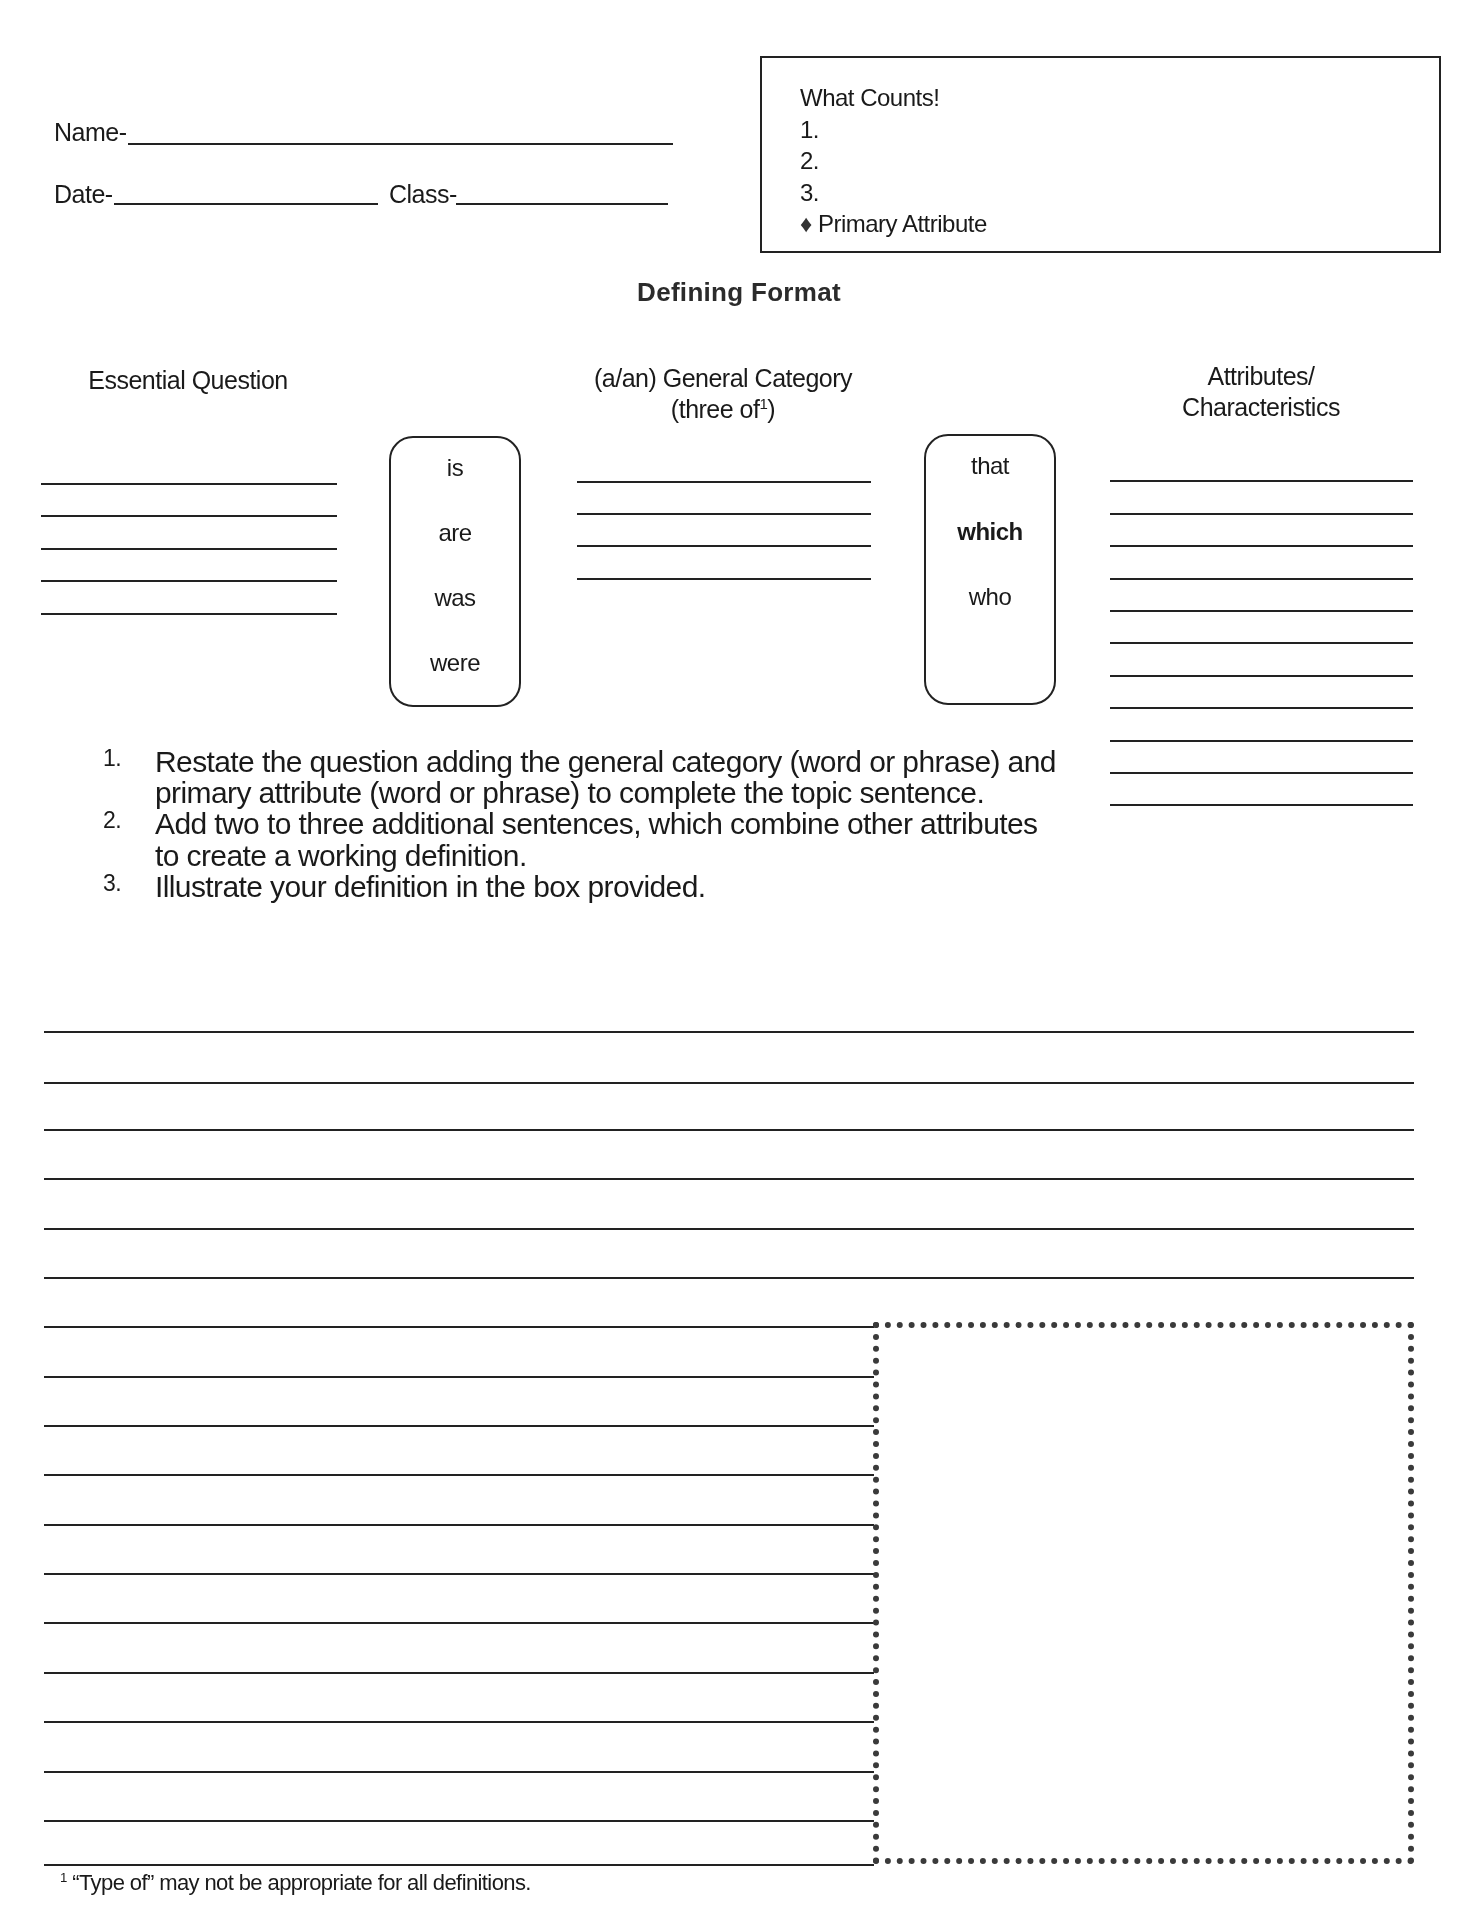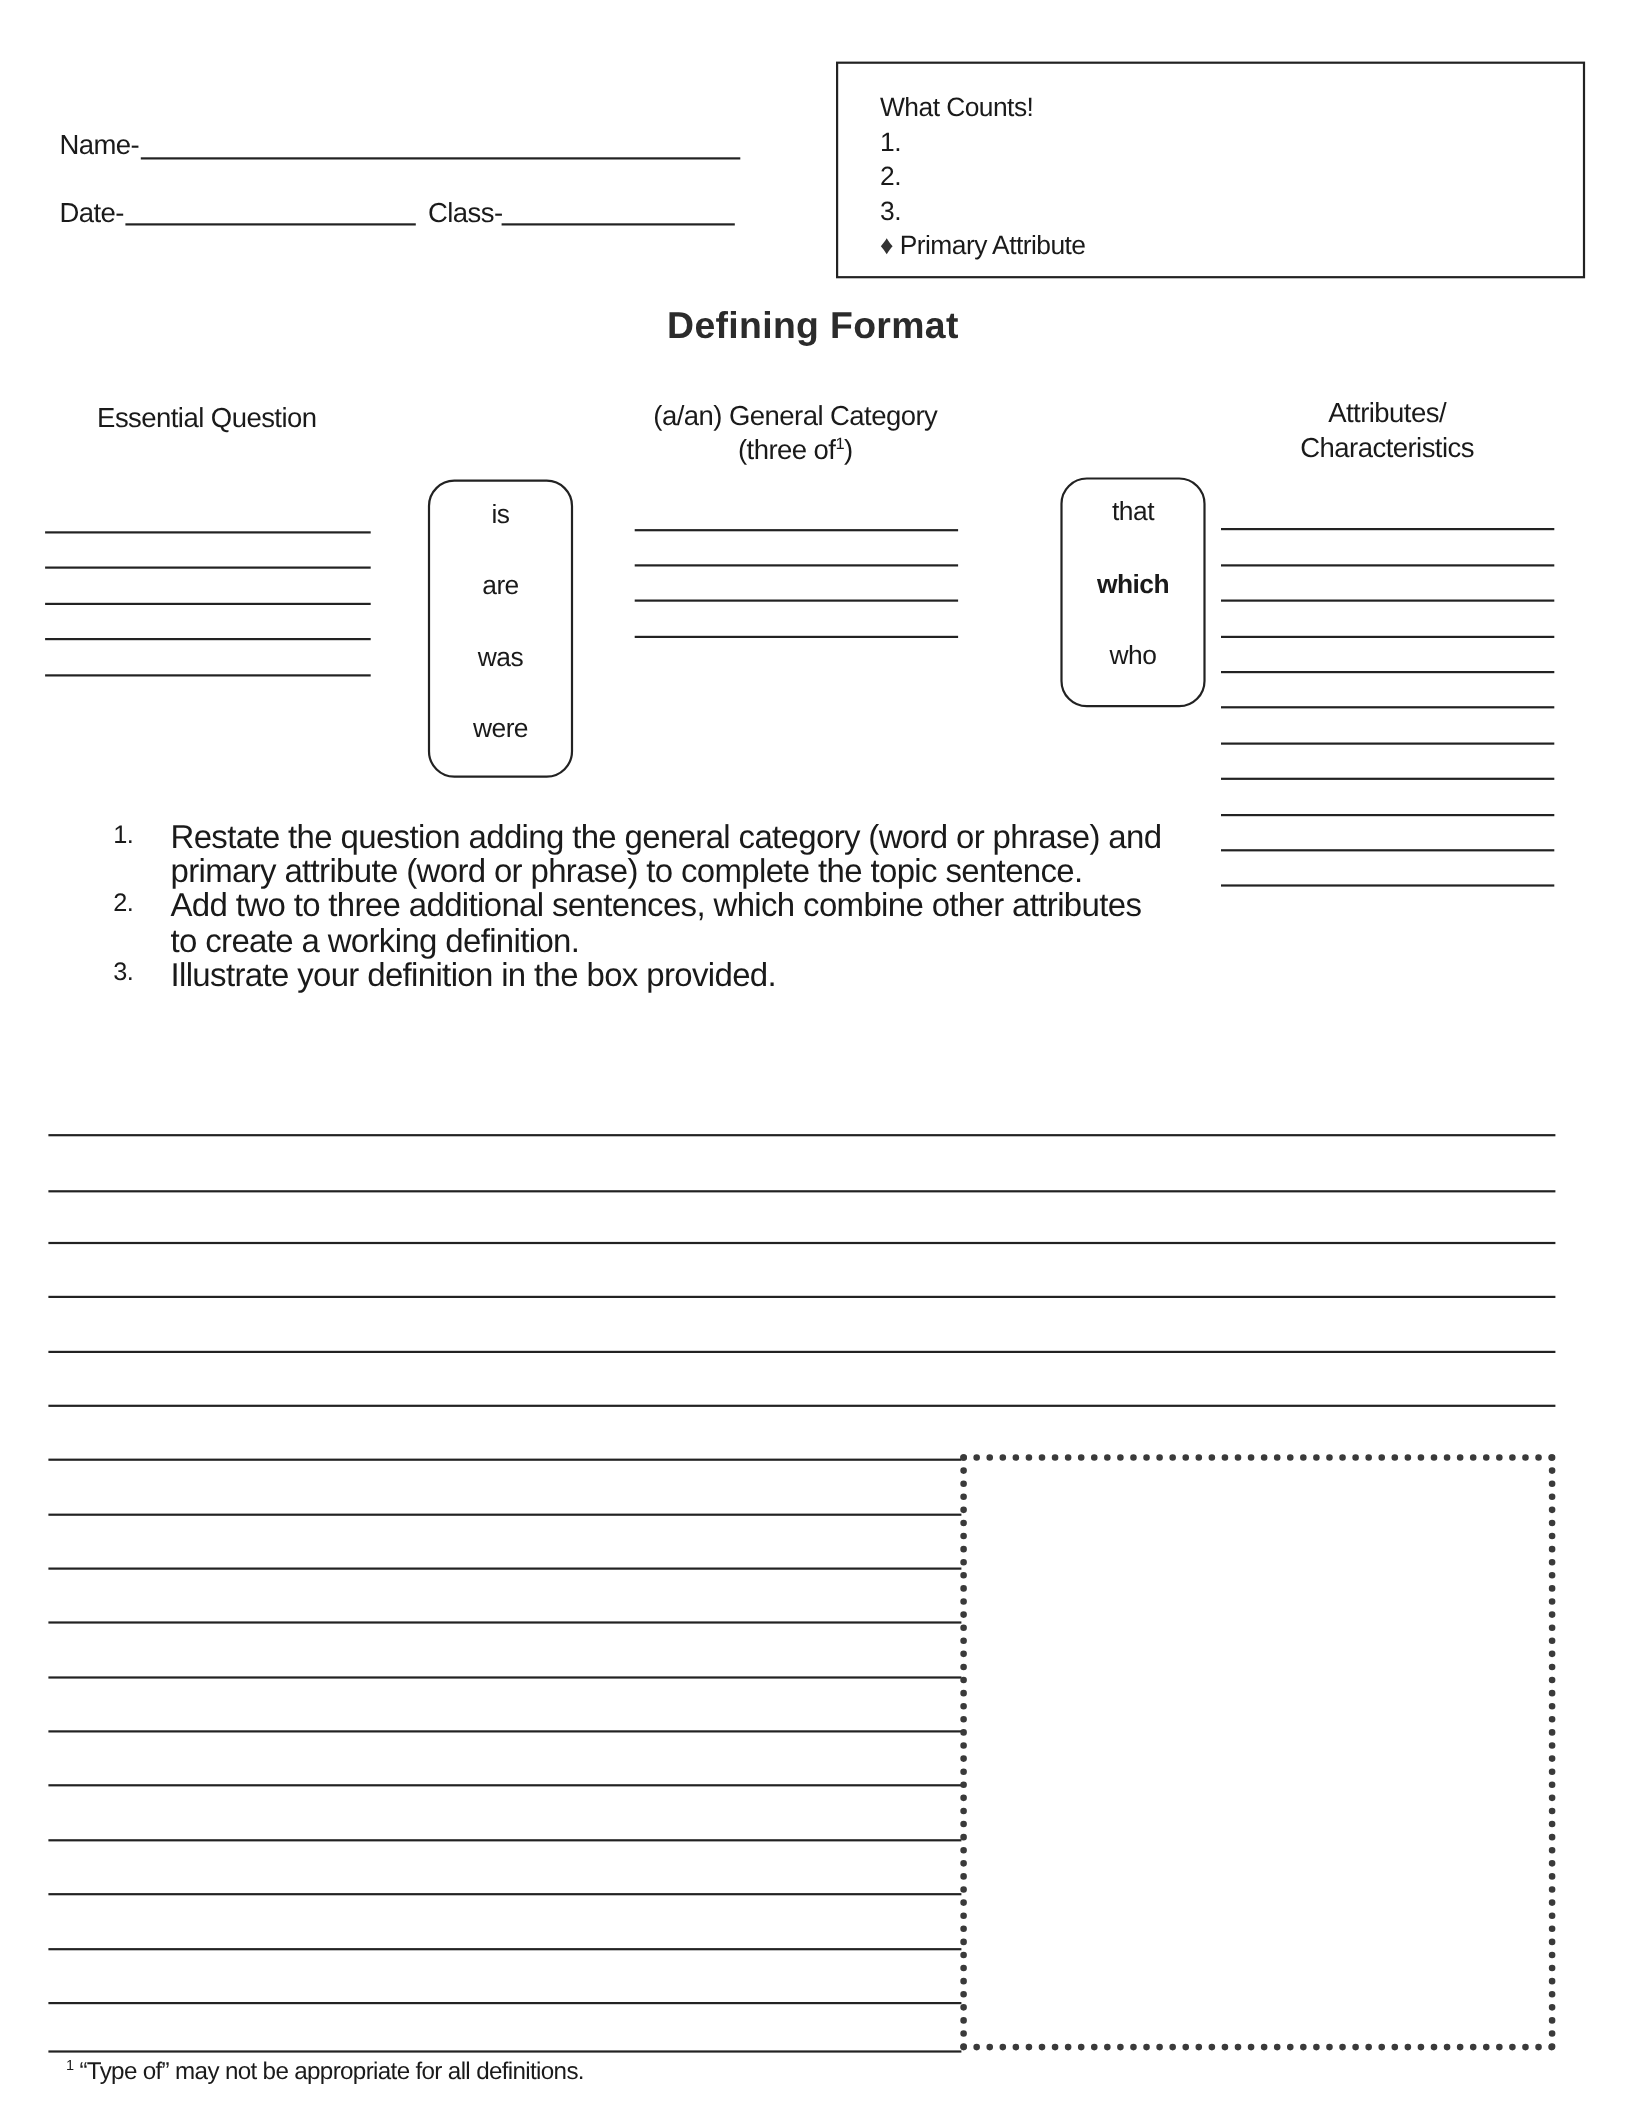--- a/index.html
+++ b/index.html
@@ -5,21 +5,21 @@
   html, body { margin:0; padding:0; }
   body {
     width:1478px; height:1926px; position:relative; overflow:hidden;
     background:#ffffff; color:#1a1a1a;
     font-family:"Liberation Sans", sans-serif;
   }
   .abs { position:absolute; }
   .lbl { font-size:25px; letter-spacing:-0.5px; white-space:nowrap; }
   .hline { position:absolute; height:0; border-top:2px solid #222; }
   .ctr { transform:translateX(-50%); text-align:center; white-space:nowrap; }
-  #title { font-size:34px; font-weight:bold; color:#2b2b2b; letter-spacing:0.3px; }
+  #title { font-size:26px; font-weight:bold; color:#2b2b2b; letter-spacing:0.3px; }
   .bubble { position:absolute; border:2px solid #222; border-radius:24px; box-sizing:border-box;padding-left:28px; }
   .bword { position:absolute; left:0; right:0; text-align:center; font-size:24px; letter-spacing:-0.5px; }
   .wc-box { position:absolute; border:2px solid #222; box-sizing:border-box; }
   .wc-line { position:absolute; left:38px; font-size:24px; letter-spacing:-0.5px; white-space:nowrap; }
   .instr-num { position:absolute; font-size:23px; letter-spacing:-0.5px; }
   .instr-text { position:absolute; font-size:30px; letter-spacing:-0.6px; white-space:nowrap; }
   .dotbox {
     position:absolute; box-sizing:border-box;
     border:6px dotted #3a3a3a;
   }
@@ -70,21 +70,21 @@
   <div class="bword" style="top:81px;">are</div>
   <div class="bword" style="top:146px;">was</div>
   <div class="bword" style="top:211px;">were</div>
 </div>
 
 <div class="hline" style="left:577px;top:481px;width:294px;"></div>
 <div class="hline" style="left:577px;top:513px;width:294px;"></div>
 <div class="hline" style="left:577px;top:545px;width:294px;"></div>
 <div class="hline" style="left:577px;top:578px;width:294px;"></div>
 
-<div class="bubble" style="left:964px;top:434px;width:132px;height:209px;">
+<div class="bubble" style="left:924px;top:434px;width:132px;height:271px;">
   <div class="bword" style="top:16px;">that</div>
   <div class="bword" style="top:82px;font-weight:bold;">which</div>
   <div class="bword" style="top:147px;">who</div>
 </div>
 
 <div class="hline" style="left:1110px;top:480px;width:303px;"></div>
 <div class="hline" style="left:1110px;top:513px;width:303px;"></div>
 <div class="hline" style="left:1110px;top:545px;width:303px;"></div>
 <div class="hline" style="left:1110px;top:578px;width:303px;"></div>
 <div class="hline" style="left:1110px;top:610px;width:303px;"></div>

